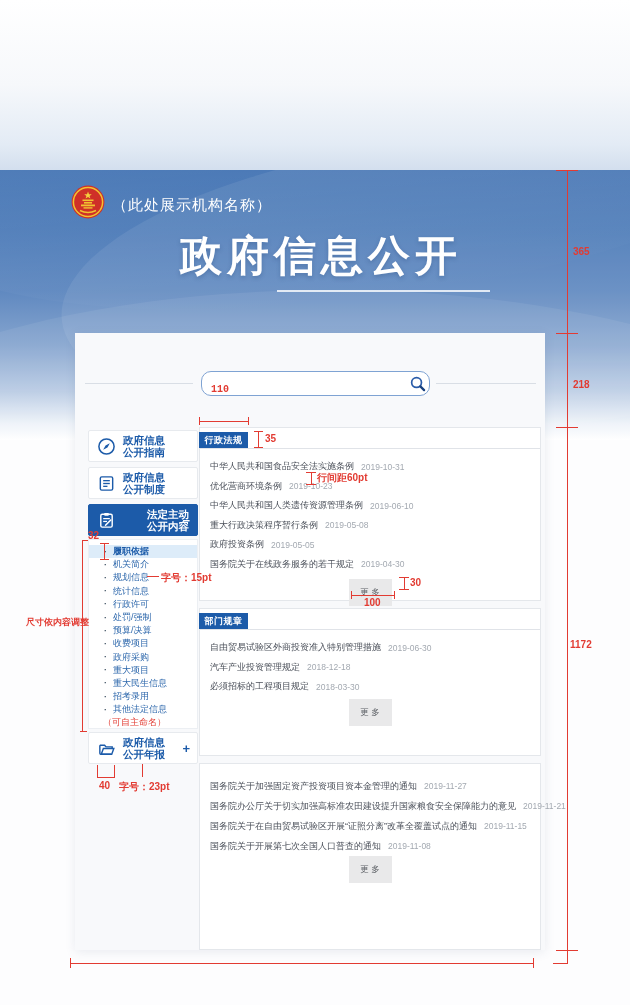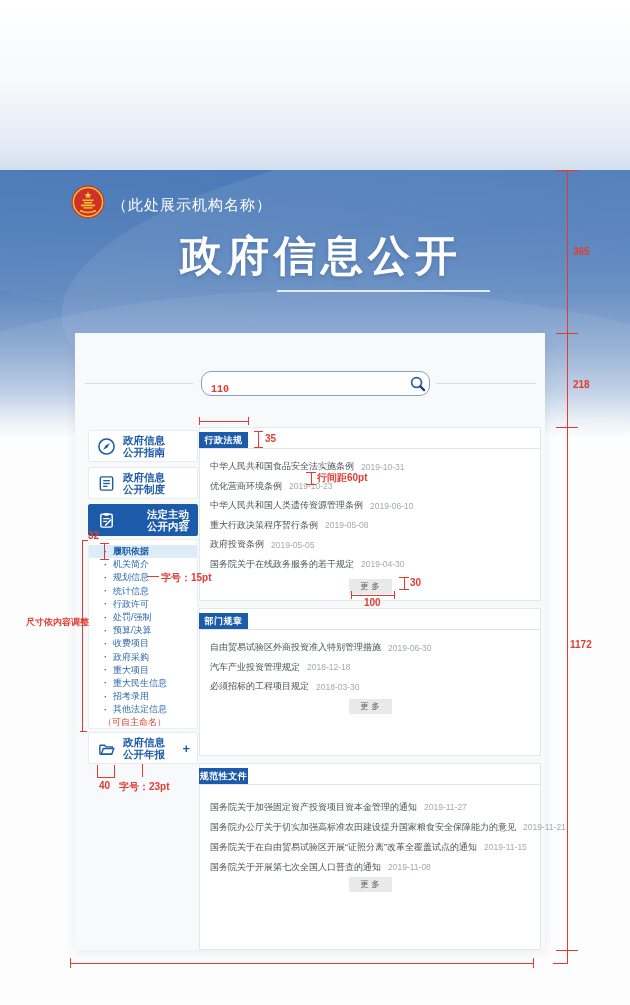--- a/index.html
+++ b/index.html
@@ -74,21 +74,21 @@
   .sec .hd{height:20px;border-bottom:1px solid #e0e3e8;position:relative;}
   .sec .tab{position:absolute;left:-1px;bottom:0;width:49px;height:16px;background:#1c5ba9;
     color:#fff;font-size:9px;font-weight:700;text-align:center;line-height:16px;
     letter-spacing:.5px;cursor:pointer;}
   .sec .list{padding:8px 0 0 10px;margin:0;list-style:none;}
   .sec.s2 .list{padding-top:12px;}
   .sec .row{height:19.5px;display:flex;align-items:center;cursor:pointer;}
   .sec.s2 .row{height:20px;}
   .doc-title{font-size:9px;color:#4b505a;white-space:nowrap;}
   .doc-date{font-size:8.5px;color:#a3a9b1;margin-left:7px;white-space:nowrap;}
-  .more-btn{display:block;width:43px;height:15px;background:#e9e9ea;border:none;
+  .more-btn{display:block;width:43px;height:27px;background:#e9e9ea;border:none;
     margin:5px auto 0;font-size:8.5px;color:#5f6368;cursor:pointer;line-height:13px;
     padding:0;font-family:"Liberation Sans","DejaVu Sans",sans-serif;}
   .sec.s1 .more-btn{margin-top:2px;} .sec.s2 .more-btn{margin-top:0;}
 
   
   .anno,.anno *{pointer-events:none;}
   .rl{position:absolute;background:#e23b32;}
   .rlab{position:absolute;color:#e23b32;font-size:10px;font-weight:700;white-space:nowrap;}
   
   .rv-line{left:567px;top:170px;width:1px;height:793px;}
@@ -340,23 +340,20 @@
             <span class="doc-date">2018-12-18</span>
           </li>
           <li class="row">
             <span class="doc-title">必须招标的工程项目规定</span>
             <span class="doc-date">2018-03-30</span>
           </li>
         </ul>
     <button class="more-btn">更 多</button>
   </div>
       <div class="sec s2">
-    <div class="hd">
-      <div class="tab">规范性文件</div>
-    </div>
     <ul class="list">
           <li class="row">
             <span class="doc-title">国务院关于加强固定资产投资项目资本金管理的通知</span>
             <span class="doc-date">2019-11-27</span>
           </li>
           <li class="row">
             <span class="doc-title">国务院办公厅关于切实加强高标准农田建设提升国家粮食安全保障能力的意见</span>
             <span class="doc-date">2019-11-21</span>
           </li>
           <li class="row">

